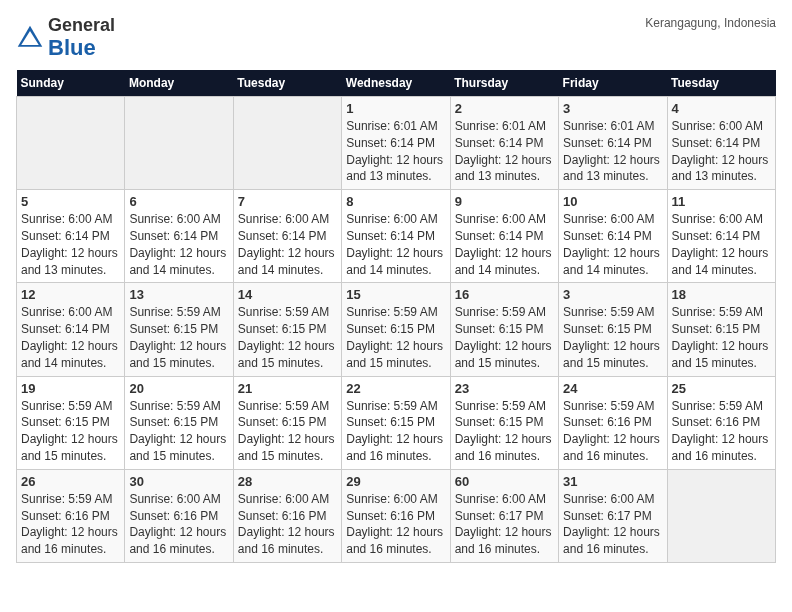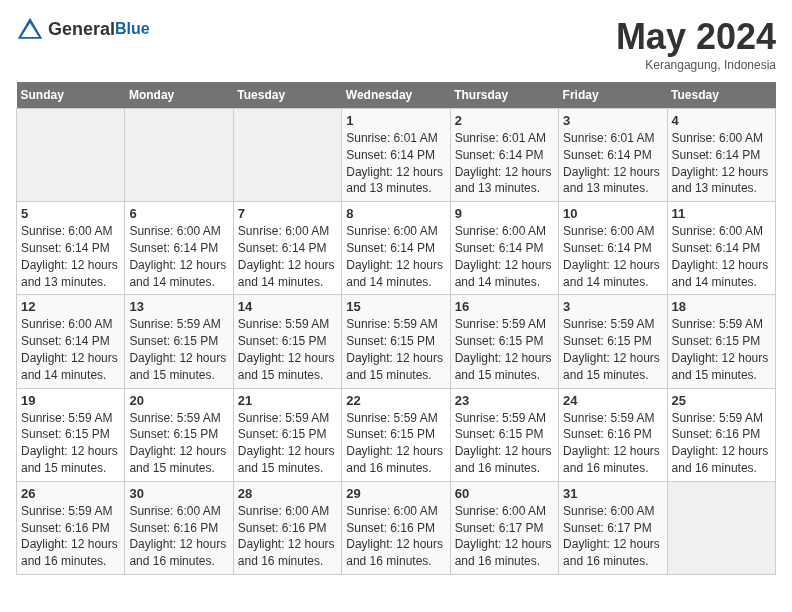--- a/index.html
+++ b/index.html
@@ -16,30 +16,30 @@
       align-items: flex-start;
       margin-bottom: 10px;
     }
     .logo {
       display: flex;
       align-items: center;
       gap: 4px;
     }
     .logo-text {
       display: flex;
-      flex-direction: row;
+      flex-direction: column;
       line-height: 1.1;
     }
     .logo-general {
       font-size: 18px;
       font-weight: bold;
       color: #333;
     }
     .logo-blue {
-      font-size: 16px;
+      font-size: 22px;
       font-weight: bold;
       color: #1a5fa8;
     }
     .logo-icon {
       width: 28px;
       height: 28px;
     }
     .title-section {
       text-align: right;
     }
@@ -52,21 +52,21 @@
       font-size: 12px;
       font-weight: normal;
       color: #555;
     }
     table {
       width: 100%;
       border-collapse: collapse;
       font-size: 11px;
     }
     thead tr th {
-      background-color: #737373;
+      background-color: #0f172a;
       color: #fff;
       padding: 6px 4px;
       text-align: left;
       font-size: 12px;
       font-weight: bold;
     }
     tbody tr td {
       border: 1px solid #ccc;
       vertical-align: top;
       padding: 4px;
@@ -101,21 +101,20 @@
     <svg class="logo-icon" viewBox="0 0 32 32" xmlns="http://www.w3.org/2000/svg">
       <polygon points="16,2 30,26 2,26" fill="#1a5fa8"></polygon>
       <polygon points="16,8 26,24 6,24" fill="#fff"></polygon>
     </svg>
     <div class="logo-text">
       <span class="logo-general">General</span>
       <span class="logo-blue">Blue</span>
     </div>
   </div>
   <div class="title-section">
-    <h1>May 2024</h1>
     <h2>Kerangagung, Indonesia</h2>
   </div>
 </div>
 
 <table>
   <thead>
     <tr>
     <th>Sunday</th>
         <th>Monday</th>
         <th>Tuesday</th>

